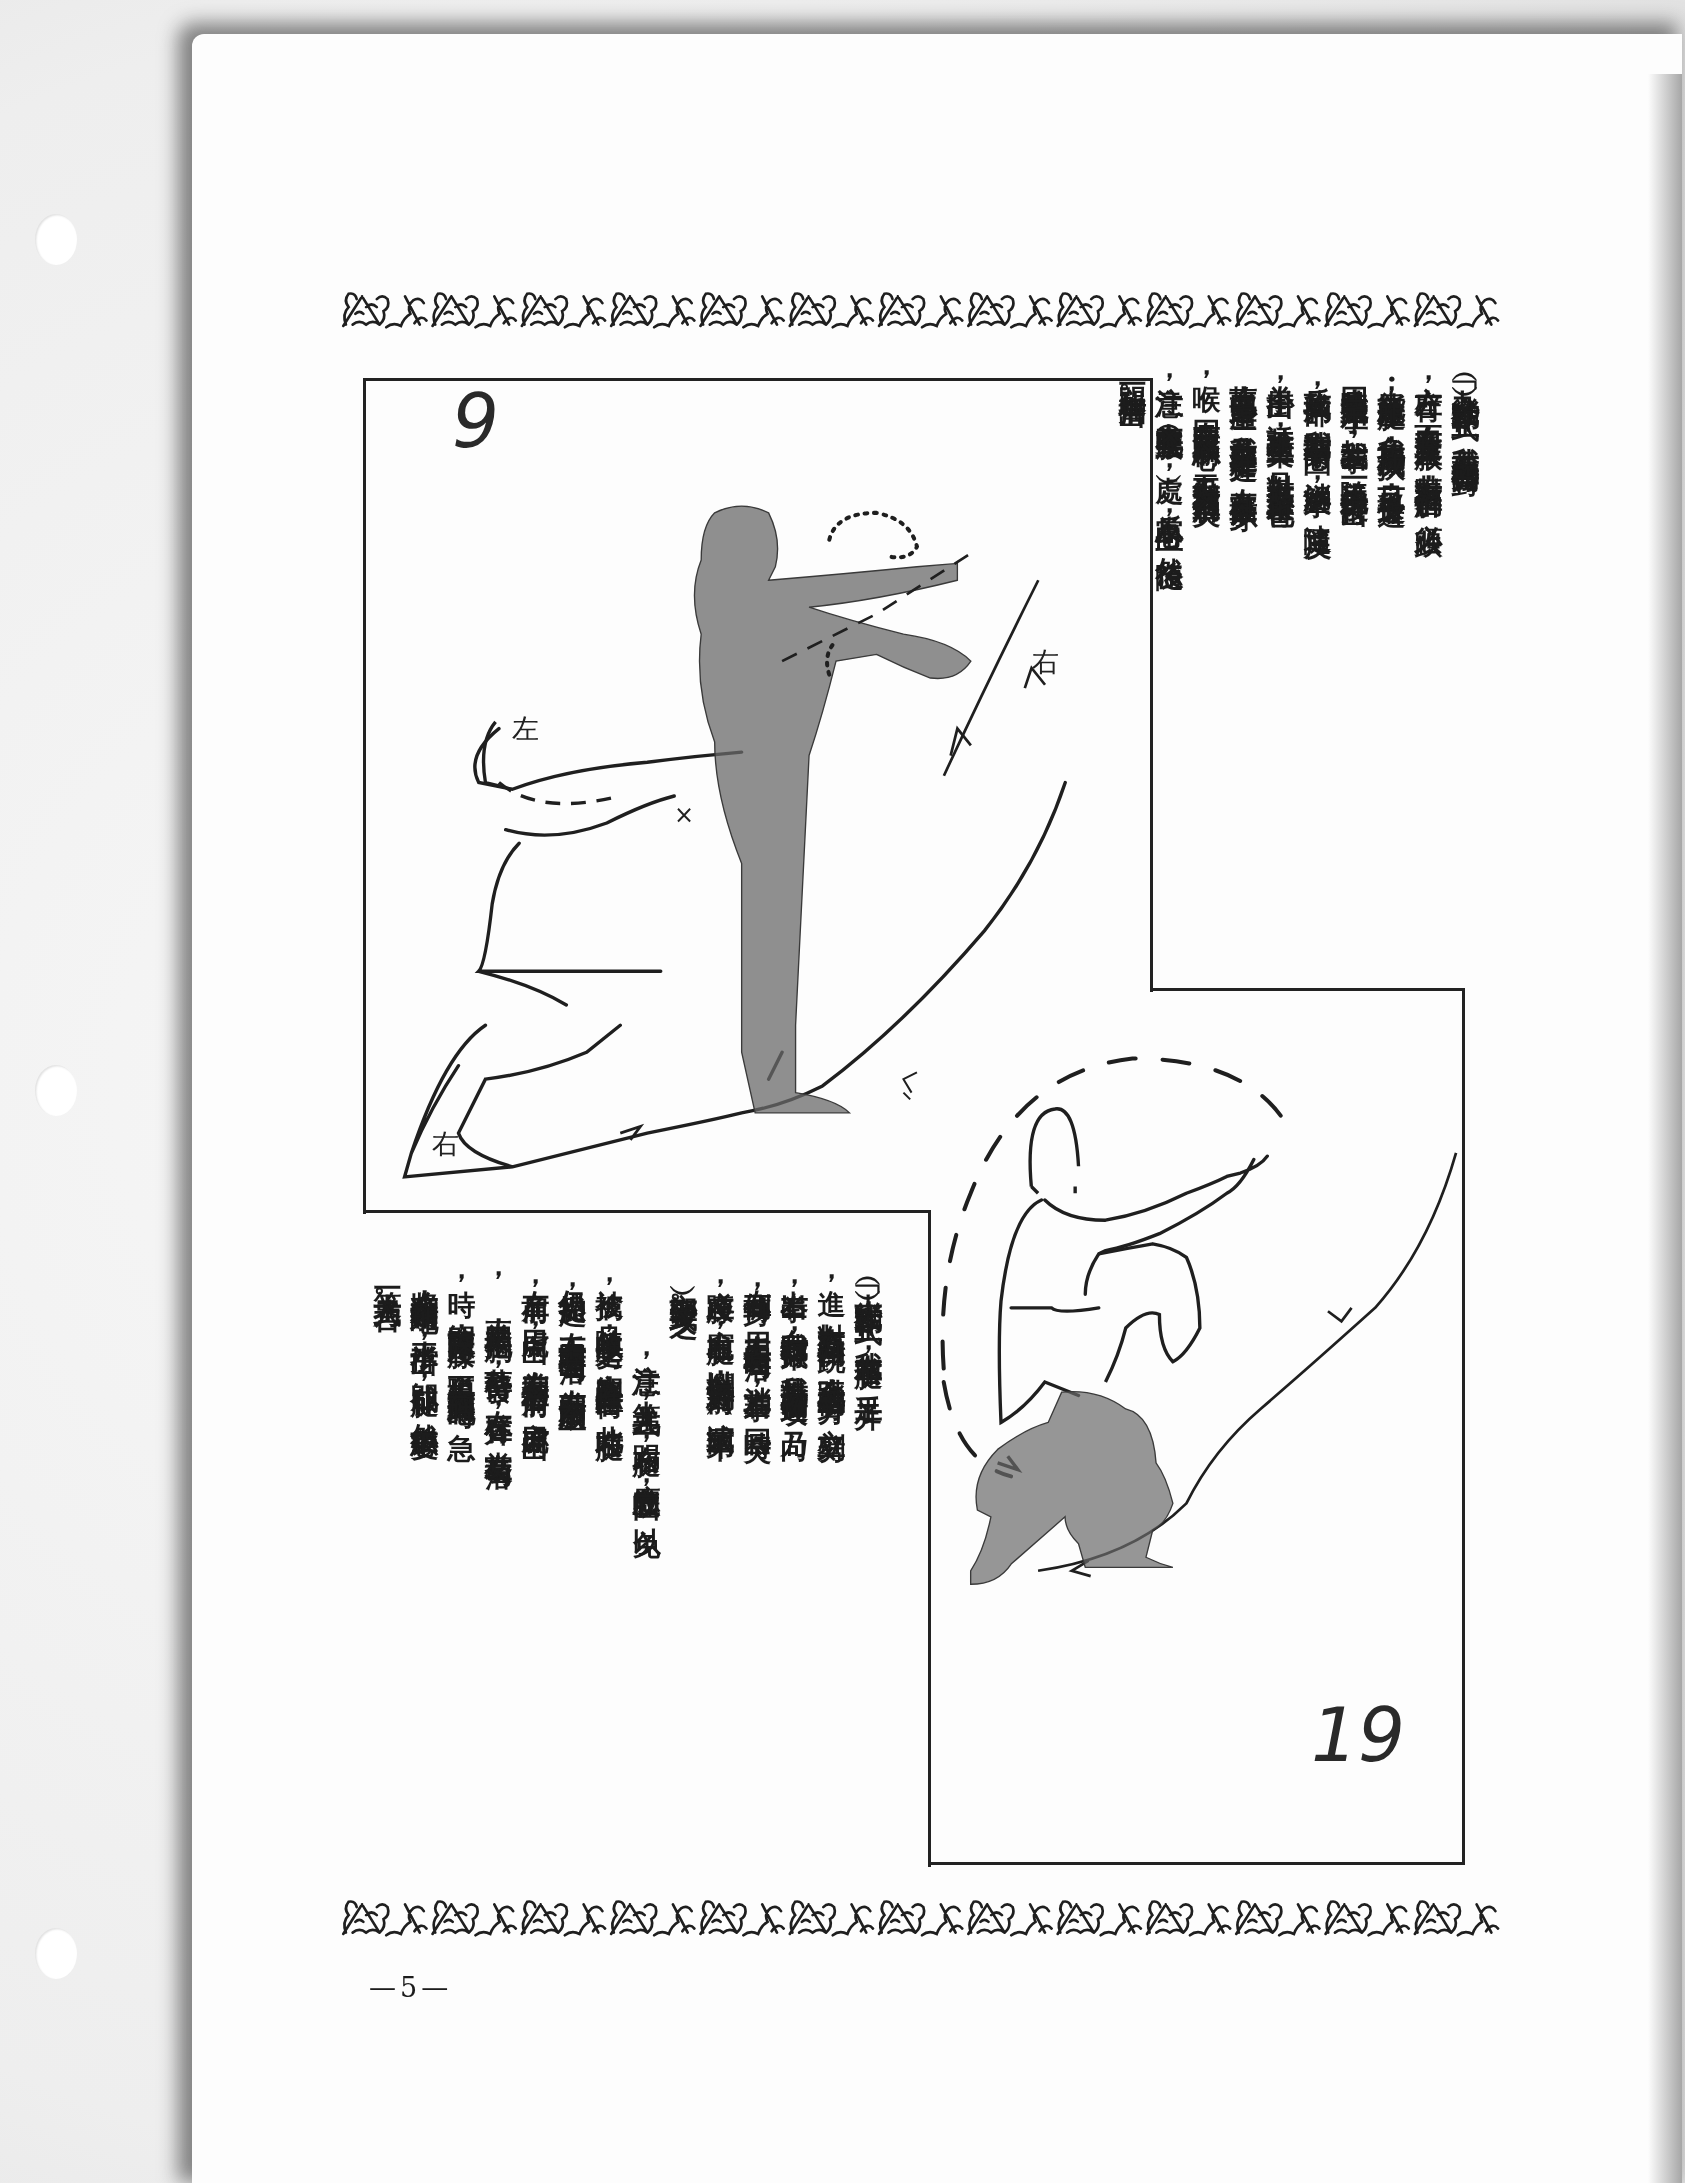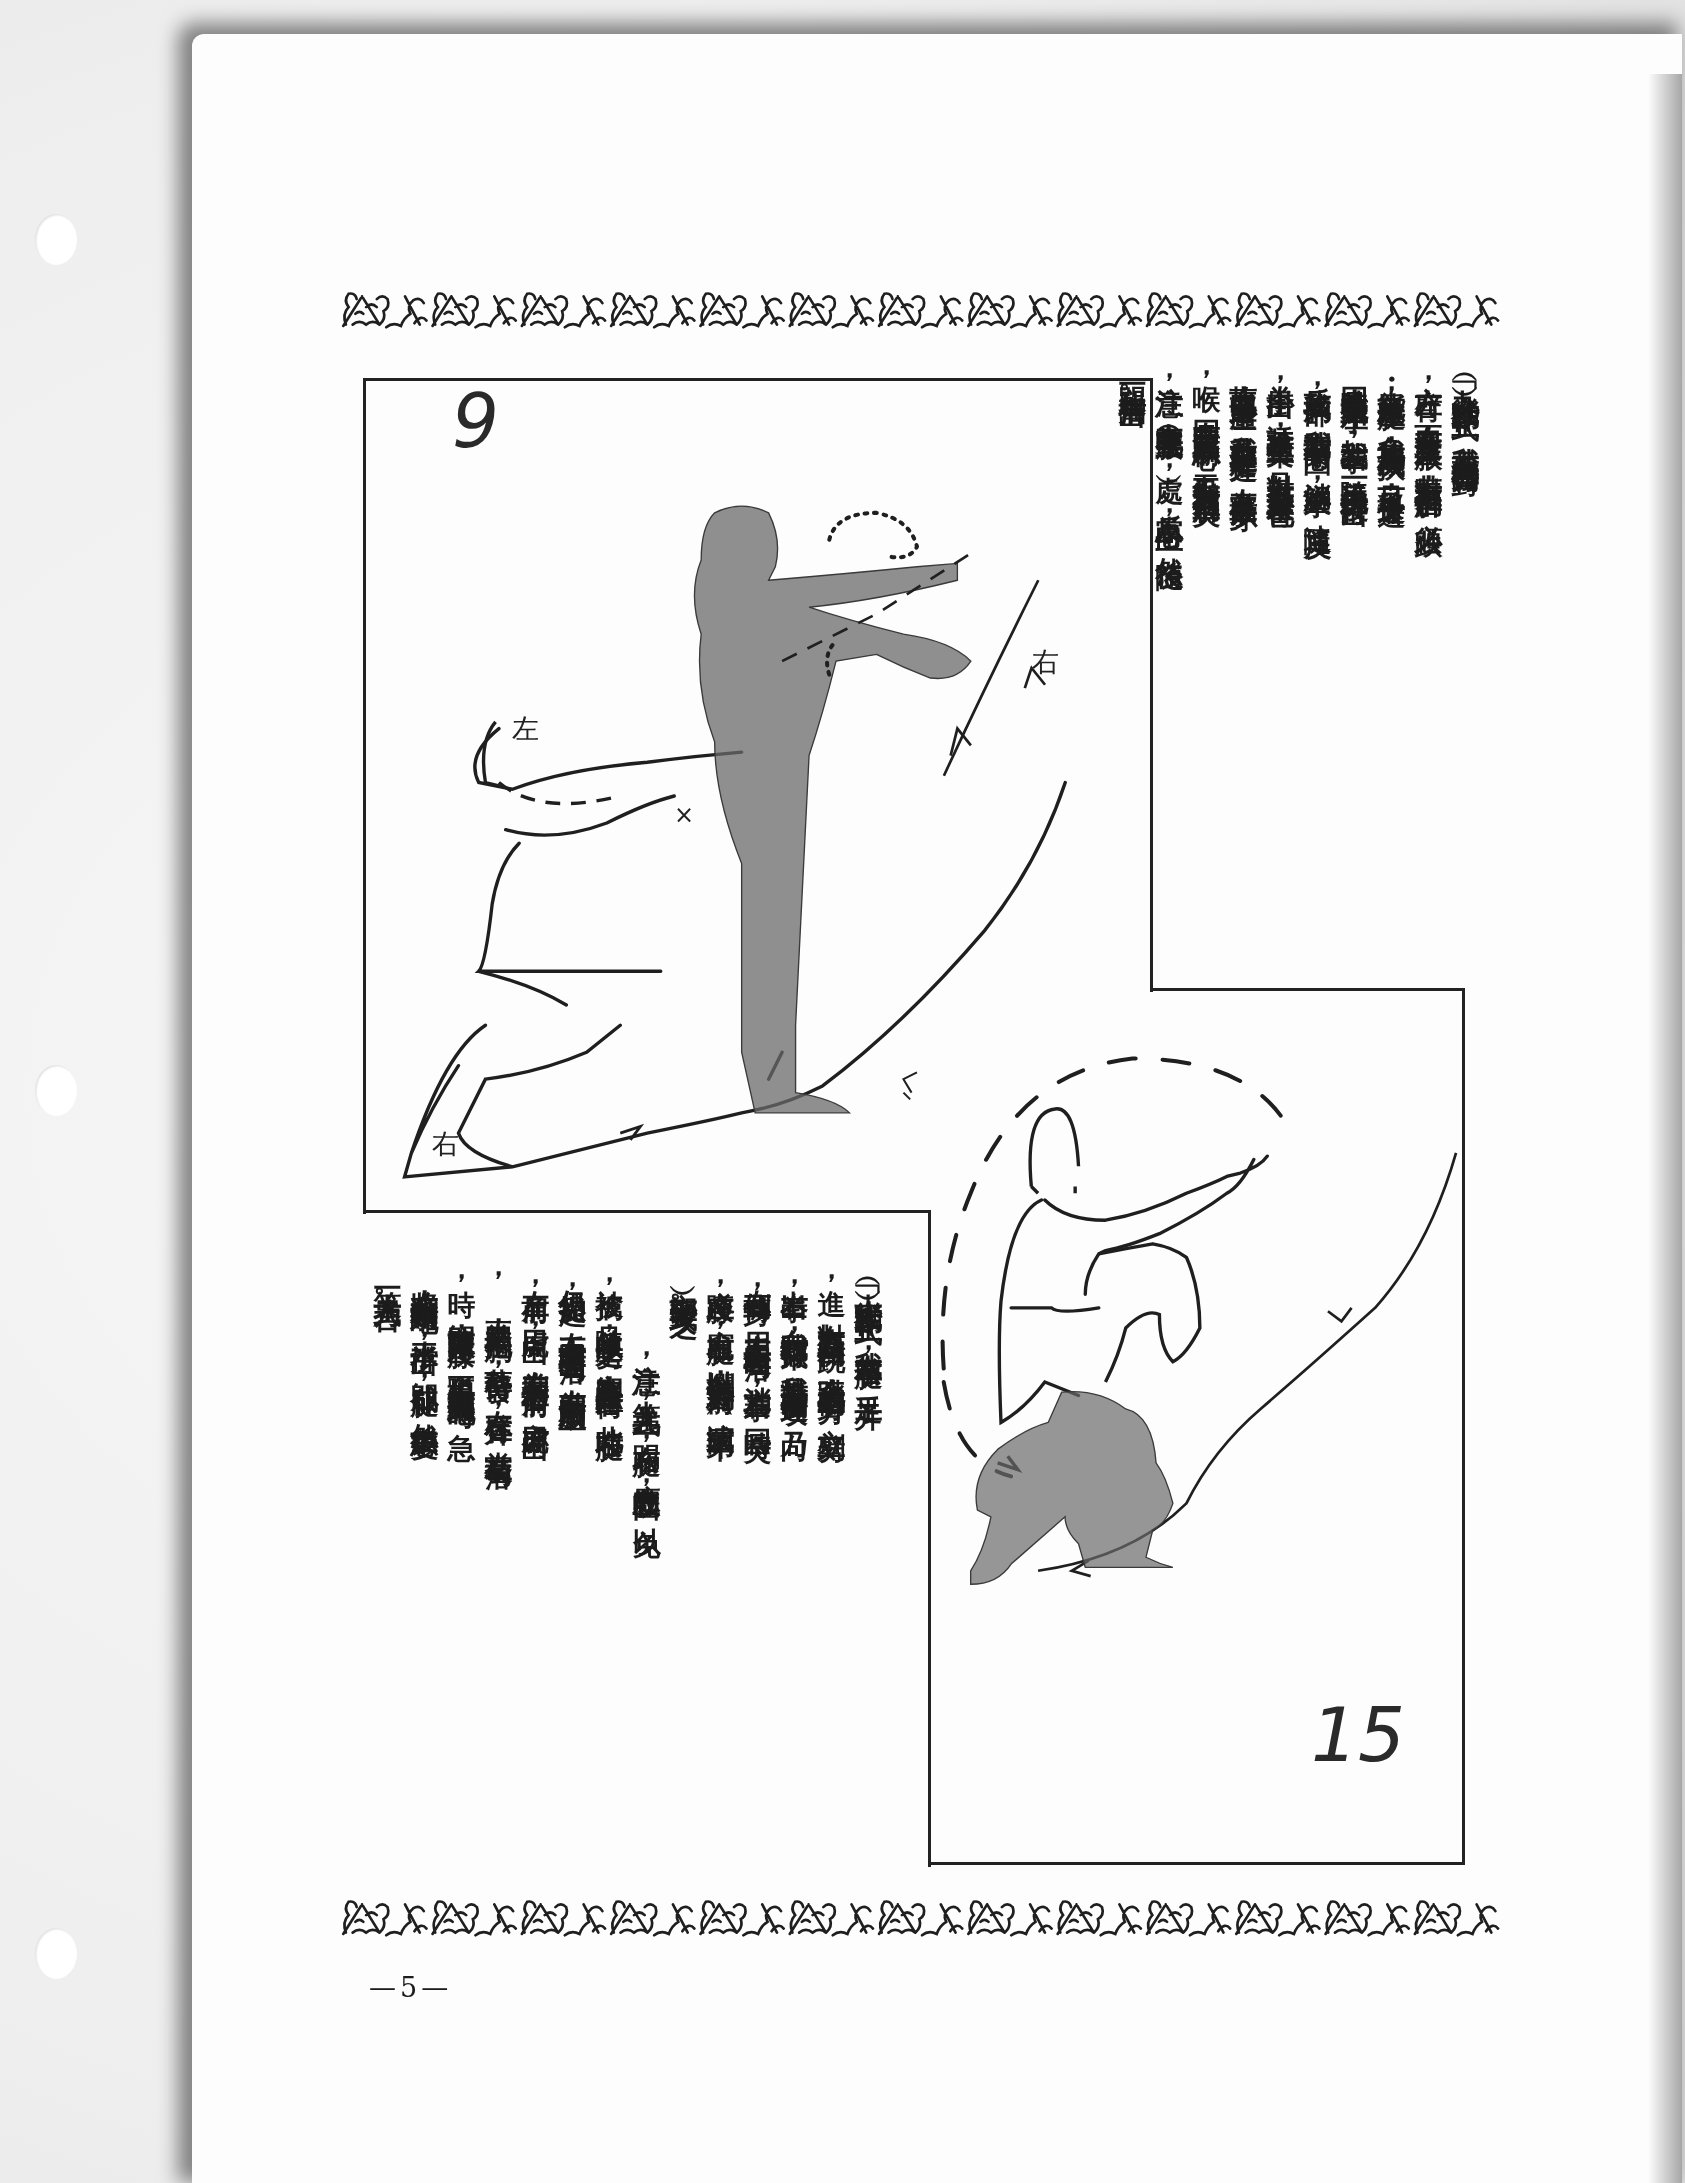--- a/index.html
+++ b/index.html
@@ -197,21 +197,21 @@
 
   <path d="M780 240 Q740 380 660 470 Q560 560 490 620 Q420 680 380 760 Q300 840 160 860" fill="none" stroke="#1f1f1f" stroke-width="4"></path>
   <path d="M590 475 L610 490 L625 470" fill="none" stroke="#1f1f1f" stroke-width="4"></path>
   <path d="M235 845 L210 860 L238 868" fill="none" stroke="#1f1f1f" stroke-width="4"></path>
 
   <path d="M195 595 Q250 590 290 620 Q330 630 335 700 Q350 720 360 760 Q350 790 330 800
            L320 840 Q340 850 360 855 L230 855 L220 820 Q200 800 200 780
            L120 850 Q100 880 60 880 L60 860 Q80 830 90 780 L70 770 Q60 720 100 680
            Q140 650 175 640 Z" fill="#6a6a6a" fill-opacity=".7" stroke="#3a3a3a" stroke-width="2"></path>
 </svg>
-<div class="fig-num" style="left:1311px;top:1692px;">15</div>
+<div class="fig-num" style="left:1311px;top:1692px;">19</div>
 
 <div class="vtext" style="left:1177px;top:364px;width:307px;height:593px;">
   <p>（九）「變式動作」上式，我左弓式左臂撥開對</p>
   <p>方左臂，而右拳攻其左腋，若對方不善消解，必須跌</p>
   <p>・幸能急提左腿，免我扣馬所威挾，且可移身退避，</p>
   <p>同時乘勢挑回左手，架我右拳，隨手一挑卽復打出，</p>
   <p>反攻我胸部，我則右拳向下一圈，消解來拳，連隨反</p>
   <p>拳掛出，誘其左臂上架，且對方亦勢必上架左臂也，</p>
   <p>故面部必呈空虛，我乃乘虛手足并進，左掌直插以穿</p>
   <p>喉，同右時腿直踢以偷心，吾不知對方如何消解矣。</p>

